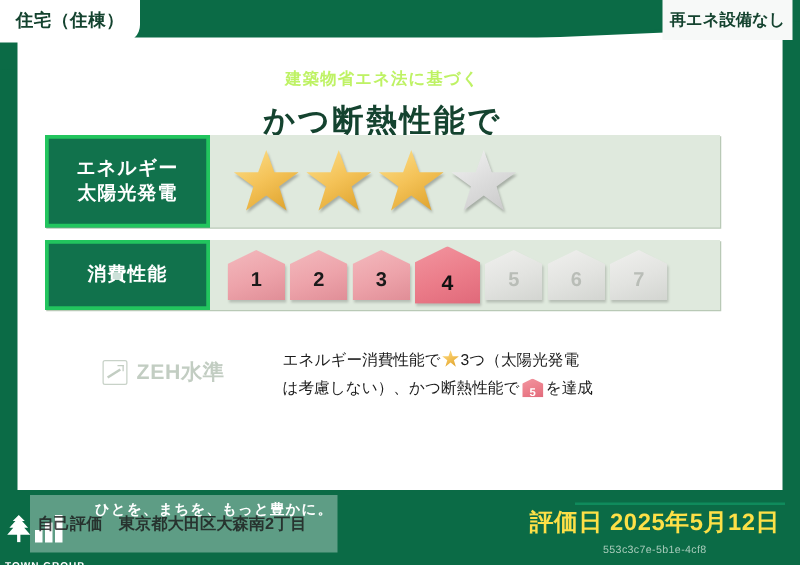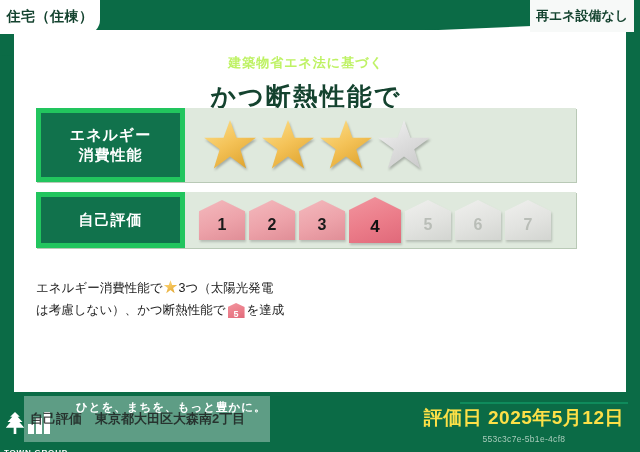--- a/index.html
+++ b/index.html
@@ -34,21 +34,21 @@
     left: 0; top: 0;
     width: 640px; height: 56px;
     background: #0b6b46;
     clip-path: polygon(0 0, 100% 0, 100% 30%, 0 100%);
   }
 
   
   .badge-tl {
     position: absolute;
     left: 0px; top: 0px;
-    width: 100px; height: 34px;
+    width: 112px; height: 34px;
     background: #ffffff;
     display: flex; align-items: center; justify-content: center;
     border-bottom-right-radius: 14px;
     z-index: 9;
   }
   .badge-tl span {
     font-size: 14px; font-weight: bold; color: #14432f;
     letter-spacing: .5px;
   }
 
@@ -85,29 +85,29 @@
     position: absolute; left: 36px; top: 108px;
     width: 540px;
   }
   .row {
     display: flex; align-items: stretch;
     margin-bottom: 10px;
     background: #dfe9dd;
     box-shadow: 1px 1px 0 #b9c9b6;
   }
   .row-label {
-    width: 149px;
+    width: 132px;
     background: #11724c;
     color: #ffffff;
     display: flex; flex-direction: column;
     align-items: center; justify-content: center;
     font-size: 15px; font-weight: bold;
     letter-spacing: 1px;
     line-height: 1.35;
-    border: 5px solid #22c55e;
+    border: 3px solid #22c55e;
   }
   .row-body {
     flex: 1;
     display: flex; align-items: center;
     padding: 8px 6px 8px 18px;
   }
   .row-energy .row-body { height: 74px; gap: 4px; }
   .row-insul  .row-body { height: 56px; gap: 4px; padding-left: 14px; }
 
   
@@ -329,41 +329,41 @@
   <div class="title-wrap">
     <div class="title-sub">建築物省エネ法に基づく</div>
     <div class="title-main">かつ断熱性能で</div>
   </div>
 
   <div class="rows">
 
     <div class="row row-energy">
       <div class="row-label">
         <span>エネルギー</span>
-        <span>消費性能</span>
+        <span>太陽光発電</span>
       </div>
       <div class="row-body" id="stars-host">
           <span class="star star-on">
             <i></i>
           </span>
           <span class="star star-on">
             <i></i>
           </span>
           <span class="star star-on">
             <i></i>
           </span>
           <span class="star star-off">
             <i></i>
           </span>
         </div>
     </div>
 
     <div class="row row-insul">
       <div class="row-label">
-        <span>自己評価</span>
+        <span>消費性能</span>
       </div>
       <div class="row-body" id="houses-host">
           <span class="house house-on">
             <i></i>
             <b>1</b>
           </span>
           <span class="house house-on">
             <i></i>
             <b>2</b>
           </span>
@@ -386,20 +386,24 @@
           <span class="house house-off">
             <i></i>
             <b>7</b>
           </span>
         </div>
     </div>
 
   </div>
 
   <div class="note-sec">
+    <div class="zeh">
+      <span class="zeh-icon"></span>
+      <span class="zeh-text">ZEH水準</span>
+    </div>
     <div class="note">
       <span>エネルギー消費性能で</span><span class="mini-star"></span><span>3つ（太陽光発電</span><br>
       <span>は考慮しない）、かつ断熱性能で</span><span class="mini-house"><i></i><b>5</b></span><span>を達成</span>
     </div>
   </div>
 
   <div class="bottom"></div>
   <div class="eval-rule"></div>
 
   <div class="eval">

